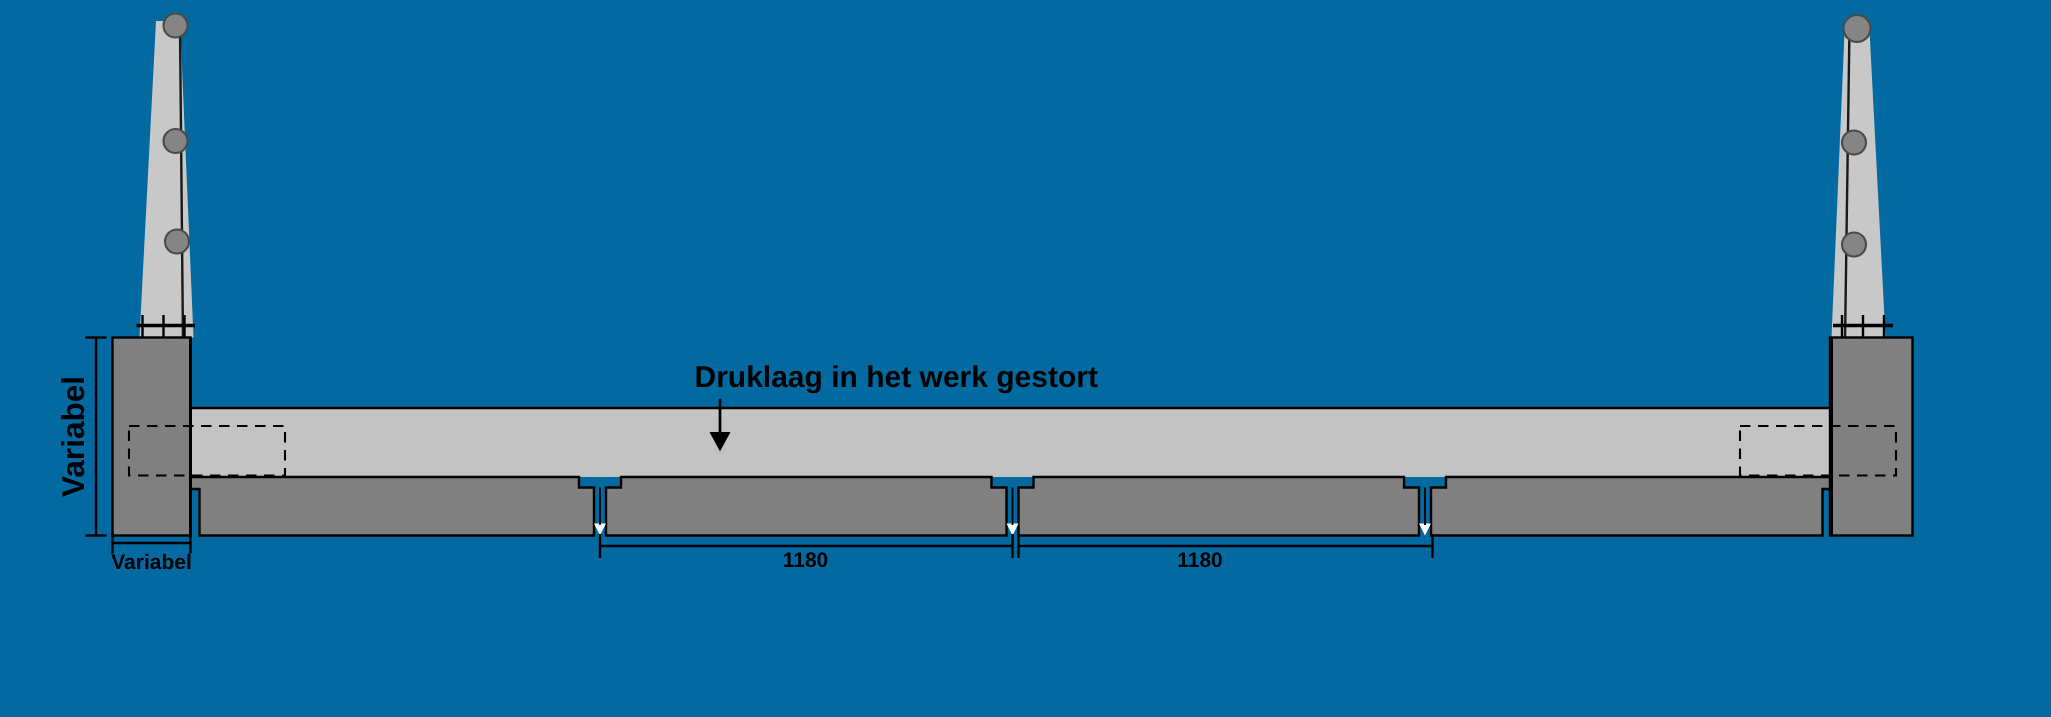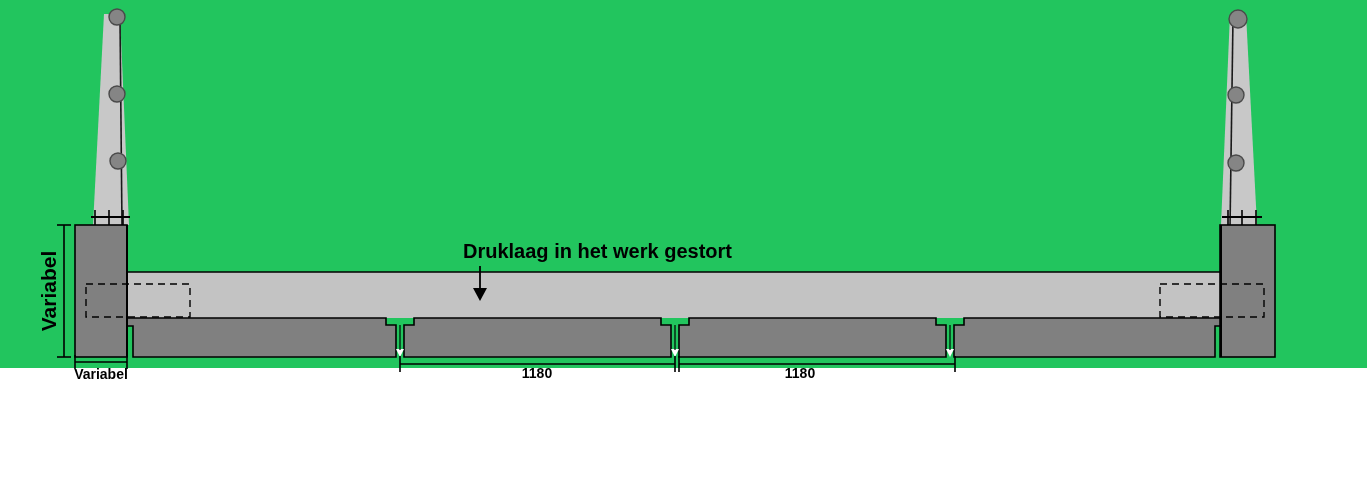--- a/index.html
+++ b/index.html
@@ -9,22 +9,22 @@
   }
   body {
     width: 1367px;
     height: 478px;
     font-family: "Liberation Sans", sans-serif;
     overflow: hidden;
   }
   #drawing-root {
     position: relative;
     width: 1367px;
-    height: 368px;
-    background: #22c55e;
+    height: 478px;
+    background: #0369a1;
   }
   svg.drawing-canvas {
     position: absolute;
     top: 0;
     left: 0;
     display: block;
   }
   text {
     font-family: "Liberation Sans", sans-serif;
     fill: #000000;

